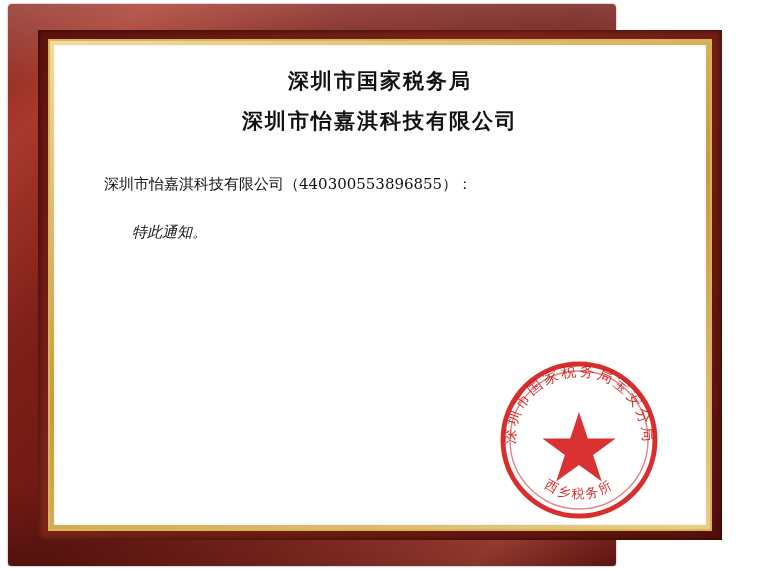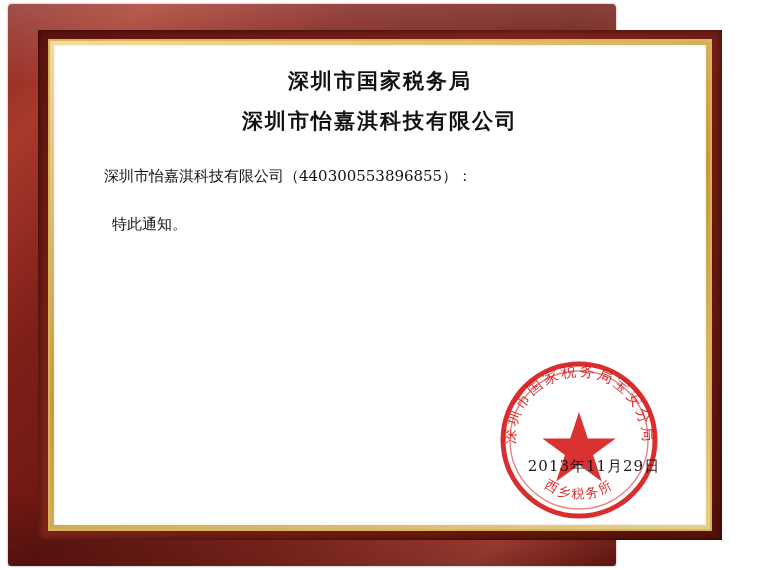--- a/index.html
+++ b/index.html
@@ -88,29 +88,30 @@
     font-family: "DejaVu Serif", "Liberation Serif", serif;
   }
 
   .body-text {
     font-size: 15px;
     color: #111111;
     line-height: 30px;
     font-family: "DejaVu Serif", "Liberation Serif", serif;
   }
   #recipient {
-    margin: 26px 0 0 50px;
+    margin: 34px 0 0 50px;
   }
   #para-main {
     margin: 12px 48px 0 48px;
     text-indent: 30px;
     text-align: justify;
   }
   #para-notice {
-    margin: 18px 0 0 58px;
+    margin: 18px 0 0 78px;
+    font-style: italic;
   }
 
   
   #seal {
     position: absolute;
     left: 435px;
     top: 305px;
     width: 180px;
     height: 180px;
   }
@@ -162,16 +163,15 @@
         <polygon points="90,62 98.8,88.5 126.6,88.5 104.1,104.9 112.8,131.4 90,115 67.2,131.4 75.9,104.9 53.4,88.5 81.2,88.5" fill="#d61c1c" opacity="0.9"></polygon>
         <text font-family="DejaVu Serif, serif" font-size="15" fill="#d61c1c" letter-spacing="2.4" opacity="0.92">
           <textPath href="#seal-arc-top" startOffset="50%" text-anchor="middle">深圳市国家税务局宝安分局</textPath>
         </text>
         <text font-family="DejaVu Serif, serif" font-size="13" fill="#d61c1c" letter-spacing="2" opacity="0.92">
           <textPath href="#seal-arc-bottom" startOffset="50%" text-anchor="middle">西乡税务所</textPath>
         </text>
       </svg>
     </div>
 
-    <div id="issue-date">2013年11月29日</div>
 
   </div>
 </div>
 
 </body></html>

